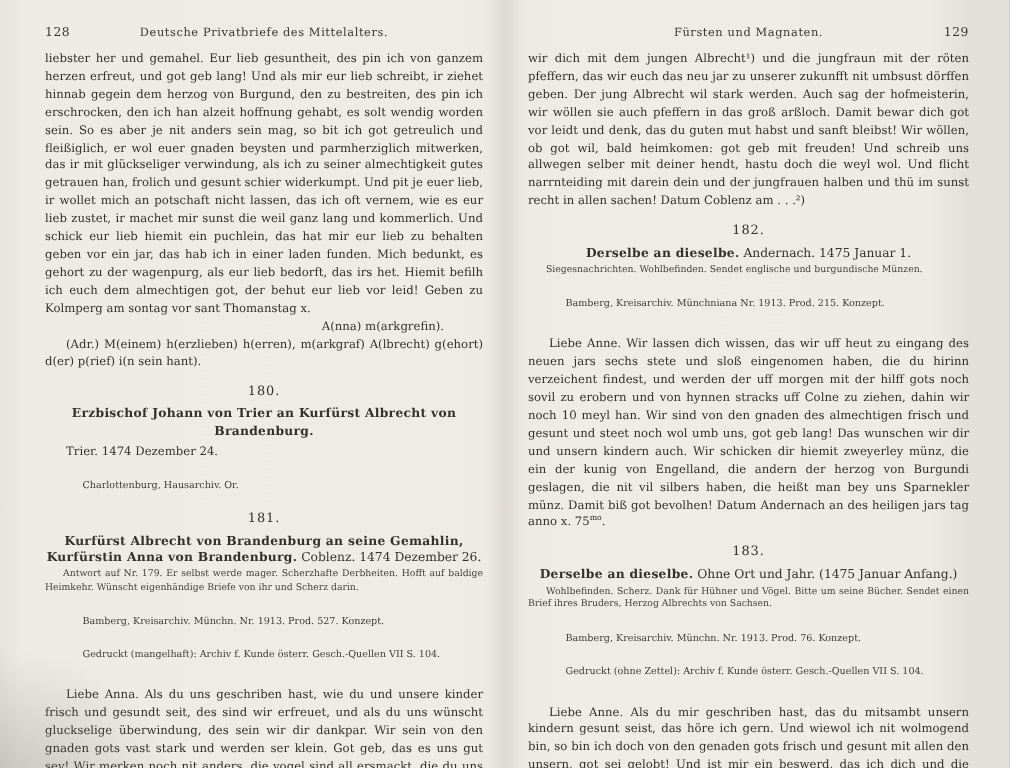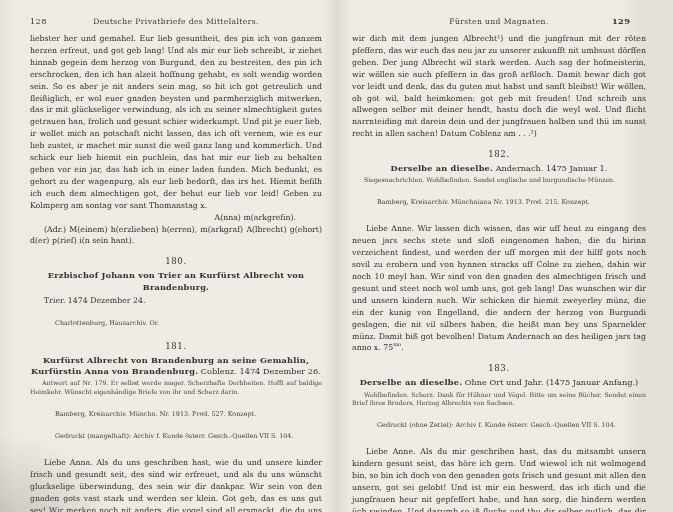--- a/index.html
+++ b/index.html
@@ -35,21 +35,21 @@
   .page-left{left:30px;width:292px;}
   .page-right{left:352px;width:294px;}
 
   .running-header{
     display:grid;grid-template-columns:34px 1fr 34px;align-items:baseline;
     font-size:7.6px;letter-spacing:0.4px;margin-bottom:7px;color:#3a3731;
   }
   .running-header .head{text-align:center;}
   .running-header .pagenum{font-size:8.2px;}
   .page-left .pagenum{text-align:left;}
-  .page-right .pagenum{text-align:left;font-weight:bold;}
+  .page-right .pagenum{text-align:right;}
 
   .body-par{
     font-size:7.8px;line-height:11.9px;text-align:justify;margin:0;
     color:#322f2a;
   }
   .body-par.indent{text-indent:14px;}
   .sig-line{font-size:7.8px;text-align:right;padding-right:26px;line-height:11.9px;}
   .letter-num{
     text-align:center;font-size:8.6px;letter-spacing:0.6px;
     margin:9px 0 4px 0;color:#34312c;
@@ -127,20 +127,21 @@
     <div class="src">Bamberg, Kreisarchiv.   Münchniana Nr. 1913.   Prod. 215.   Konzept.</div>
     <div class="gap-s"></div>
     <p class="body-par indent"><span>Liebe Anne.   Wir lassen dich wissen, das wir uff heut zu eingang des neuen jars sechs stete und sloß eingenomen haben, die du hirinn verzeichent findest, und werden der uff morgen mit der hilff gots noch sovil zu erobern und von hynnen stracks uff Colne zu ziehen, dahin wir noch 10 meyl han. Wir sind von den gnaden des almechtigen frisch und gesunt und steet noch wol umb uns, got geb lang! Das wunschen wir dir und unsern kindern auch. Wir schicken dir hiemit zweyerley münz, die ein der kunig von Engelland, die andern der herzog von Burgundi geslagen, die nit vil silbers haben, die heißt man bey uns Sparnekler münz. Damit biß got bevolhen! Datum Andernach an des heiligen jars tag anno x. 75</span><sup class="edn">mo</sup><span>.</span></p>
 
     <div class="letter-num">183.</div>
     <div class="letter-heading">
       <span class="frak">Derselbe an dieselbe.</span>
       <span class="date">  Ohne Ort und Jahr.   (1475 Januar Anfang.)</span>
     </div>
     <div class="regest">Wohlbefinden. Scherz. Dank für Hühner und Vögel. Bitte um seine Bücher. Sendet einen Brief ihres Bruders, Herzog Albrechts von Sachsen.</div>
+    <div class="src">Bamberg, Kreisarchiv.   Münchn.   Nr. 1913.   Prod. 76.   Konzept.</div>
     <div class="src">Gedruckt (ohne Zettel): Archiv f. Kunde österr. Gesch.-Quellen VII S. 104.</div>
     <div class="gap-s"></div>
     <p class="body-par indent">Liebe Anne.   Als du mir geschriben hast, das du mitsambt unsern kindern gesunt seist, das höre ich gern. Und wiewol ich nit wolmogend bin, so bin ich doch von den genaden gots frisch und gesunt mit allen den unsern, got sei gelobt! Und ist mir ein beswerd, das ich dich und die jungfrauen heur nit gepfeffert habe, und han sorg, die hindern werden üch swinden. Und darumb so iß fluchs und thu dir selber gutlich, das dir der unterleger dick bleib! . . .³)</p>
 
     <div class="footnotes">¹) Eine nicht mißzuverstehende Derbheit.  ²) Ohne genaues Datum. Es folgt ein Passus, der wieder ausgestrichen ist. Die 4. Seite desselben Bogens enthält aber ein Konzept an den Bischof von Lübeck d. d. Covelenz am andern heiligen cristag anno 74 (sic!).  ³) Possierlicher Inhalt.</div>
 
   </div>
 
   <div class="gutter"></div>
   <div class="edge-line l1"></div>

